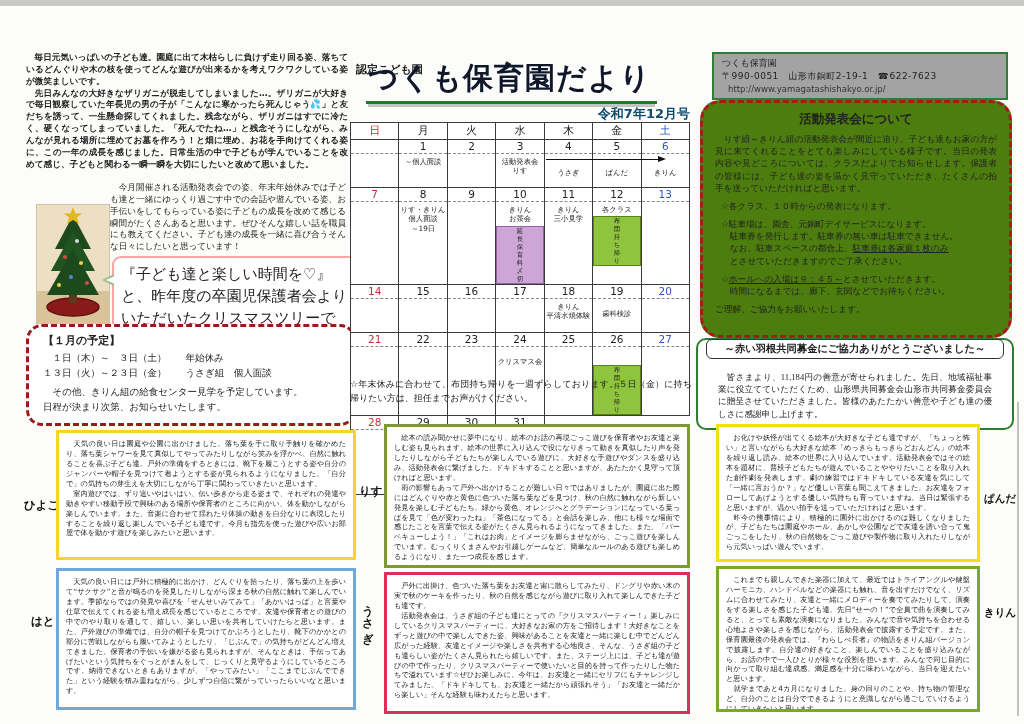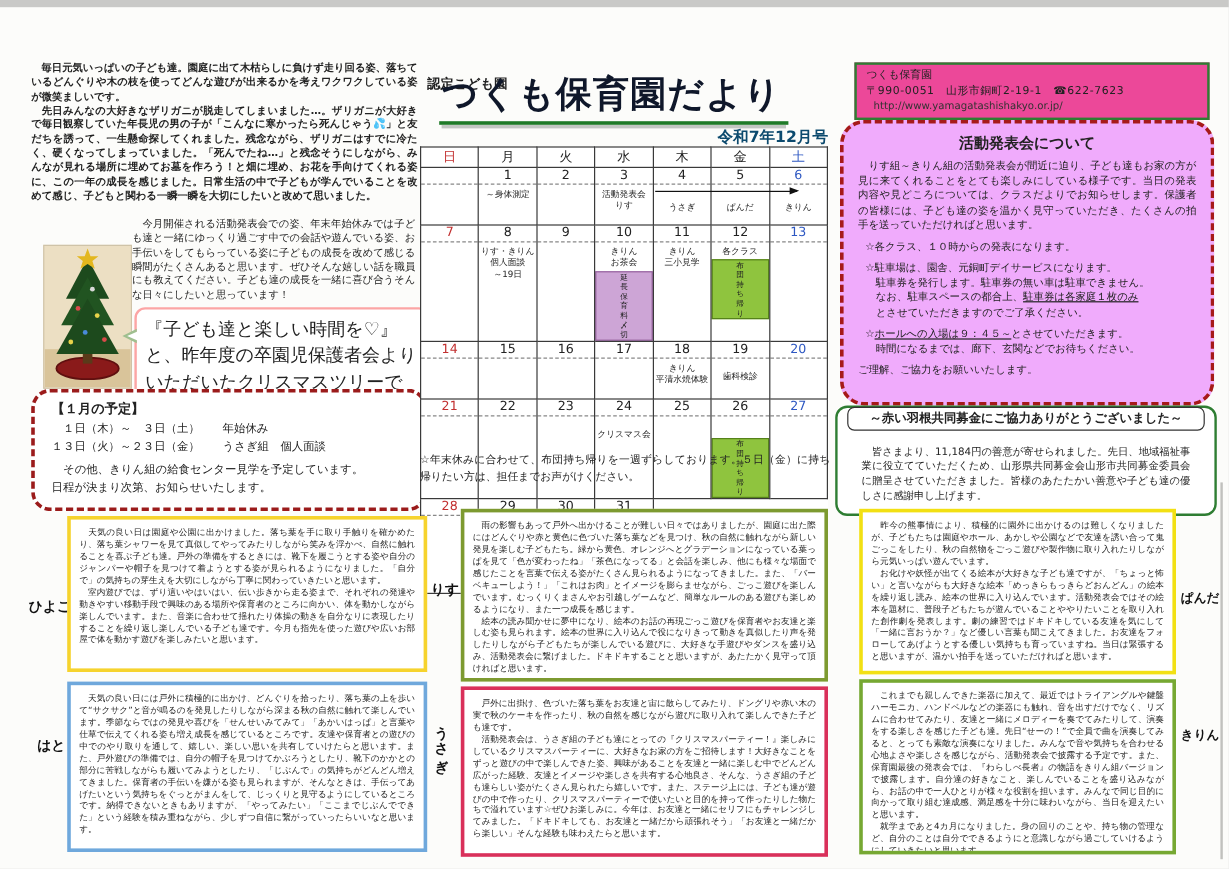--- a/index.html
+++ b/index.html
@@ -9,21 +9,21 @@
 
   
   .hdr-sub{position:absolute;left:356px;top:56px;font-size:11px;font-weight:bold;}
   .hdr-title{position:absolute;left:366px;top:52px;font-size:30px;font-weight:bold;color:#0f172a;
              letter-spacing:1px;border-bottom:3px solid #1f7a28;box-shadow:0 5px 0 -2px #c2c6c2;
              padding:0 6px 2px 2px;}
   .hdr-issue{position:absolute;left:548px;top:99px;width:142px;text-align:right;font-size:13px;
              font-weight:bold;color:#0c4a6e;}
 
   
-  .contact{position:absolute;left:712px;top:46px;width:276px;border:2px solid #2e7d32;background:#ec4899;
+  .contact{position:absolute;left:712px;top:46px;width:276px;border:2px solid #2e7d32;background:#a3a3a3;
            padding:3px 8px;font-size:9px;line-height:1.45;}
   .contact .row2{letter-spacing:.5px;}
   .contact .url{font-size:8.5px;color:#333;padding-left:6px;}
 
   
   .intro{position:absolute;left:26px;top:46px;width:322px;font-size:8.6px;line-height:1.38;text-align:justify;}
   .intro p{margin:0;font-weight:bold;}
   .p3col{position:absolute;left:110px;top:176px;width:236px;font-size:8.6px;line-height:1.38;text-align:justify;}
   .p3col p{margin:0;}
   .sig{text-align:center;margin-top:3px !important;font-size:9px;}
@@ -60,29 +60,29 @@
   .tag.purple{background:#cda5d6;border-color:#96619f;}
   .tag.green{background:#8fc43e;border-color:#55821a;}
   .tag.low{margin-top:18px;}
   .arrow{position:absolute;top:37px;left:196px;width:118px;border-top:1.4px solid #111;}
   .arrow:after{content:"";position:absolute;right:-2px;top:-4.5px;border:solid;
        border-width:3.5px 0 3.5px 8px;border-color:transparent transparent transparent #111;}
   .cal-note{position:absolute;left:350px;top:372px;width:342px;font-size:9px;line-height:1.5;text-align:justify;}
 
   
   .ann{position:absolute;left:700px;top:94px;width:312px;height:238px;border:3px dashed #a61a1a;
-       border-radius:20px;background:#f0abfc;padding:6px 12px;box-sizing:border-box;}
+       border-radius:20px;background:#4d7c0f;padding:6px 12px;box-sizing:border-box;}
   .ann-title{text-align:center;font-size:12.5px;font-weight:bold;margin:2px 0 5px;}
   .ann p{margin:0 0 6px;font-size:8.7px;line-height:1.4;text-align:justify;white-space:pre-line;}
   .ann p.b{margin-left:6px;}
   .u{text-decoration:underline;}
 
   
   .don{position:absolute;left:696px;top:332px;width:318px;height:92px;border:2.5px solid #2e7d32;
-       border-radius:10px;background:#fff;padding:0 8px 4px;box-sizing:border-box;}
+       border-radius:10px;background:#fff;padding:0 8px 4px;box-sizing:border-box;font-family:Liberation Serif, serif;}
   .don-title{border:1.5px solid #333;border-radius:6px;background:#fff;text-align:center;
        font-size:10.3px;font-weight:bold;margin:-1px 0 4px;padding:2px 0;}
   .don p{margin:12px;font-size:8.6px;line-height:1.42;text-align:justify;}
 
   
   .cbox{position:absolute;background:#fff;padding:6px 7px;box-sizing:border-box;font-size:7.2px;
         line-height:1.38;text-align:justify;overflow:hidden;}
   .cbox p{margin:0;}
   .hiyoko{left:56px;top:424px;width:300px;height:130px;border:3px solid #f6d32d;}
   .hato  {left:56px;top:562px;width:300px;height:142px;border:3px solid #6fa8dc;}
@@ -163,21 +163,21 @@
         <th>木</th>
         <th>金</th>
         <th class="sat">土</th>
       </tr>
       <tr>
         <td>
               <div class="dn sun"></div>
             </td>
         <td>
               <div class="dn">1</div>
-              <div class="ev">～身体測定</div>
+              <div class="ev">～個人面談</div>
             </td>
         <td>
               <div class="dn">2</div>
             </td>
         <td>
               <div class="dn">3</div>
               <div class="ev">活動発表会
 りす</div>
             </td>
         <td>
@@ -325,28 +325,28 @@
   </div>
 
   <div class="clabel l-hiyoko">ひよこ</div>
   <div class="cbox hiyoko">
     <p>　天気の良い日は園庭や公園に出かけました。落ち葉を手に取り手触りを確かめたり、落ち葉シャワーを見て真似してやってみたりしながら笑みを浮かべ、自然に触れることを喜ぶ子ども達。戸外の準備をするときには、靴下を履こうとする姿や自分のジャンパーや帽子を見つけて着ようとする姿が見られるようになりました。「自分で」の気持ちの芽生えを大切にしながら丁寧に関わっていきたいと思います。</p>
     <p>　室内遊びでは、ずり這いやはいはい、伝い歩きから走る姿まで、それぞれの発達や動きやすい移動手段で興味のある場所や保育者のところに向かい、体を動かしながら楽しんでいます。また、音楽に合わせて揺れたり体操の動きを自分なりに表現したりすることを繰り返し楽しんでいる子ども達です。今月も指先を使った遊びや広いお部屋で体を動かす遊びを楽しみたいと思います。</p>
   </div>
 
   <div class="clabel l-risu">りす</div>
   <div class="cbox risu">
+    <p>　絵本の読み聞かせに夢中になり、絵本のお話の再現ごっこ遊びを保育者やお友達と楽しむ姿も見られます。絵本の世界に入り込んで役になりきって動きを真似したり声を発したりしながら子どもたちが楽しんでいる遊びに、大好きな手遊びやダンスを盛り込み、活動発表会に繋げました。ドキドキすることと思いますが、あたたかく見守って頂ければと思います。</p>
     <p>　雨の影響もあって戸外へ出かけることが難しい日々ではありましたが、園庭に出た際にはどんぐりや赤と黄色に色づいた落ち葉などを見つけ、秋の自然に触れながら新しい発見を楽しむ子どもたち。緑から黄色、オレンジへとグラデーションになっている葉っぱを見て「色が変わったね」「茶色になってる」と会話を楽しみ、他にも様々な場面で感じたことを言葉で伝える姿がたくさん見られるようになってきました。また、「バーベキューしよう！」「これはお肉」とイメージを膨らませながら、ごっこ遊びを楽しんでいます。むっくりくまさんやお引越しゲームなど、簡単なルールのある遊びも楽しめるようになり、また一つ成長を感じます。</p>
-    <p>　絵本の読み聞かせに夢中になり、絵本のお話の再現ごっこ遊びを保育者やお友達と楽しむ姿も見られます。絵本の世界に入り込んで役になりきって動きを真似したり声を発したりしながら子どもたちが楽しんでいる遊びに、大好きな手遊びやダンスを盛り込み、活動発表会に繋げました。ドキドキすることと思いますが、あたたかく見守って頂ければと思います。</p>
   </div>
 
   <div class="clabel l-panda">ぱんだ</div>
   <div class="cbox panda">
+    <p>　お化けや妖怪が出てくる絵本が大好きな子ども達ですが、「ちょっと怖い」と言いながらも大好きな絵本「めっきらもっきらどおんどん」の絵本を繰り返し読み、絵本の世界に入り込んでいます。活動発表会ではその絵本を題材に、普段子どもたちが遊んでいることややりたいことを取り入れた創作劇を発表します。劇の練習ではドキドキしている友達を気にして「一緒に言おうか？」など優しい言葉も聞こえてきました。お友達をフォローしてあげようとする優しい気持ちも育っていますね。当日は緊張すると思いますが、温かい拍手を送っていただければと思います。</p>
     <p>　昨今の熊事情により、積極的に園外に出かけるのは難しくなりましたが、子どもたちは園庭やホール、あかしや公園などで友達を誘い合って鬼ごっこをしたり、秋の自然物をごっこ遊びや製作物に取り入れたりしながら元気いっぱい遊んでいます。</p>
-    <p>　お化けや妖怪が出てくる絵本が大好きな子ども達ですが、「ちょっと怖い」と言いながらも大好きな絵本「めっきらもっきらどおんどん」の絵本を繰り返し読み、絵本の世界に入り込んでいます。活動発表会ではその絵本を題材に、普段子どもたちが遊んでいることややりたいことを取り入れた創作劇を発表します。劇の練習ではドキドキしている友達を気にして「一緒に言おうか？」など優しい言葉も聞こえてきました。お友達をフォローしてあげようとする優しい気持ちも育っていますね。当日は緊張すると思いますが、温かい拍手を送っていただければと思います。</p>
   </div>
 
   <div class="clabel l-hato">はと</div>
   <div class="cbox hato">
     <p>　天気の良い日には戸外に積極的に出かけ、どんぐりを拾ったり、落ち葉の上を歩いて“サクサク”と音が鳴るのを発見したりしながら深まる秋の自然に触れて楽しんでいます。季節ならではの発見や喜びを「せんせいみてみて」「あかいはっぱ」と言葉や仕草で伝えてくれる姿も増え成長を感じているところです。友達や保育者との遊びの中でのやり取りを通して、嬉しい、楽しい思いを共有していけたらと思います。また、戸外遊びの準備では、自分の帽子を見つけてかぶろうとしたり、靴下のかかとの部分に苦戦しながらも履いてみようとしたり、「じぶんで」の気持ちがどんどん増えてきました。保育者の手伝いを嫌がる姿も見られますが、そんなときは、手伝ってあげたいという気持ちをぐっとがまんをして、じっくりと見守るようにしているところです。納得できないときもありますが、「やってみたい」「ここまでじぶんでできた」という経験を積み重ねながら、少しずつ自信に繋がっていったらいいなと思います。</p>
   </div>
 
   <div class="clabel l-usagi">うさぎ</div>
   <div class="cbox usagi">
     <p>　戸外に出掛け、色づいた落ち葉をお友達と宙に散らしてみたり、ドングリや赤い木の実で秋のケーキを作ったり、秋の自然を感じながら遊びに取り入れて楽しんできた子ども達です。</p>

